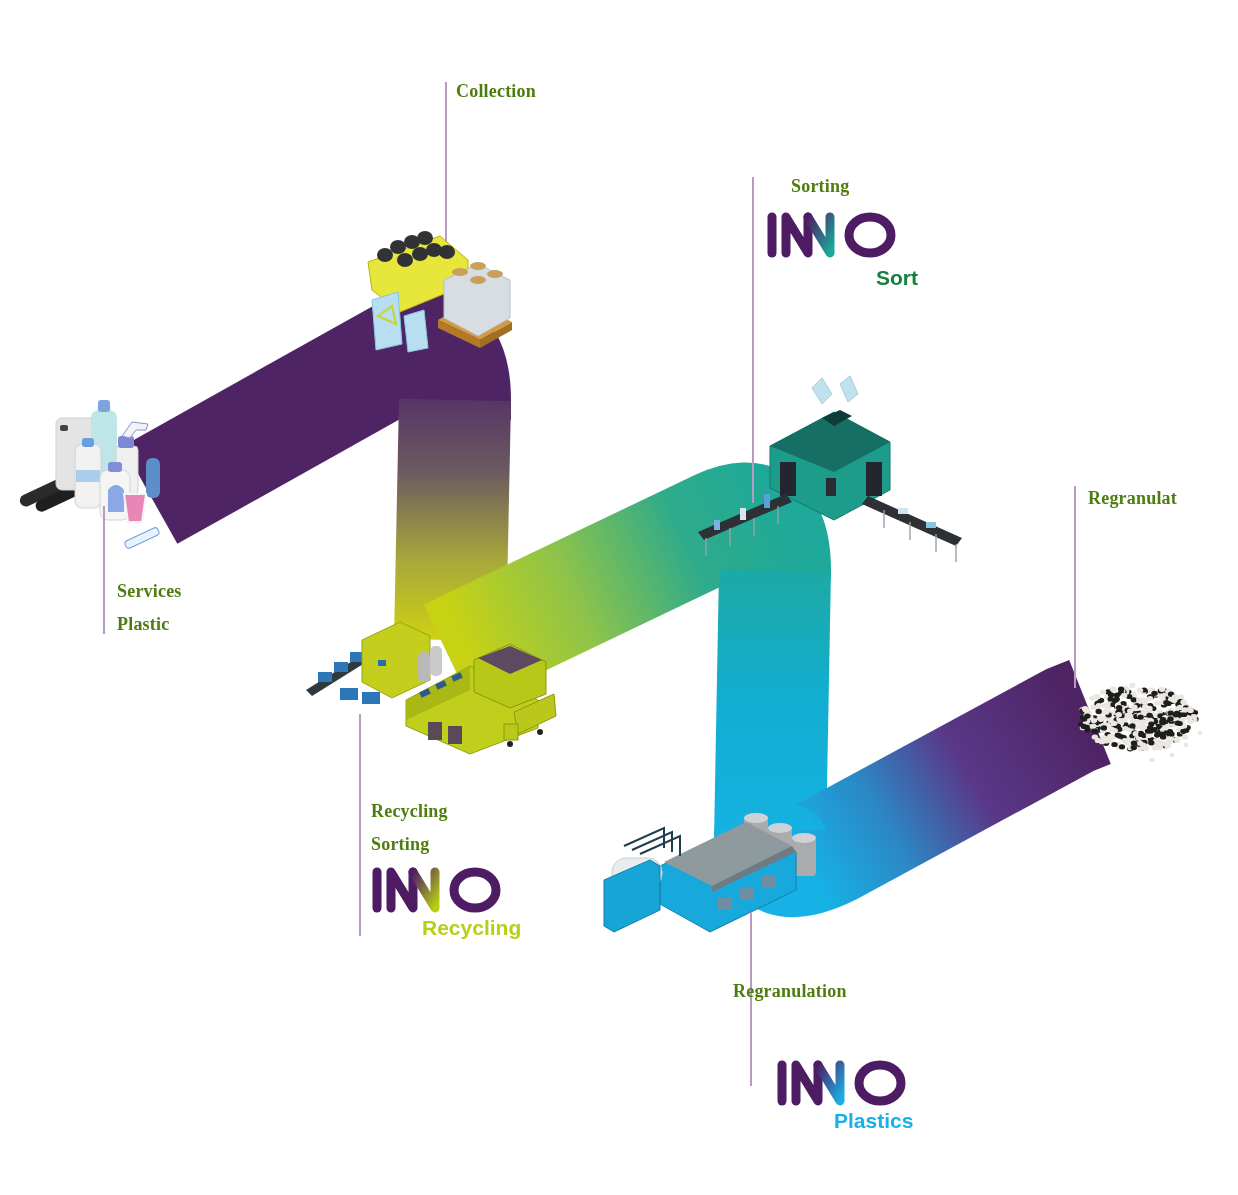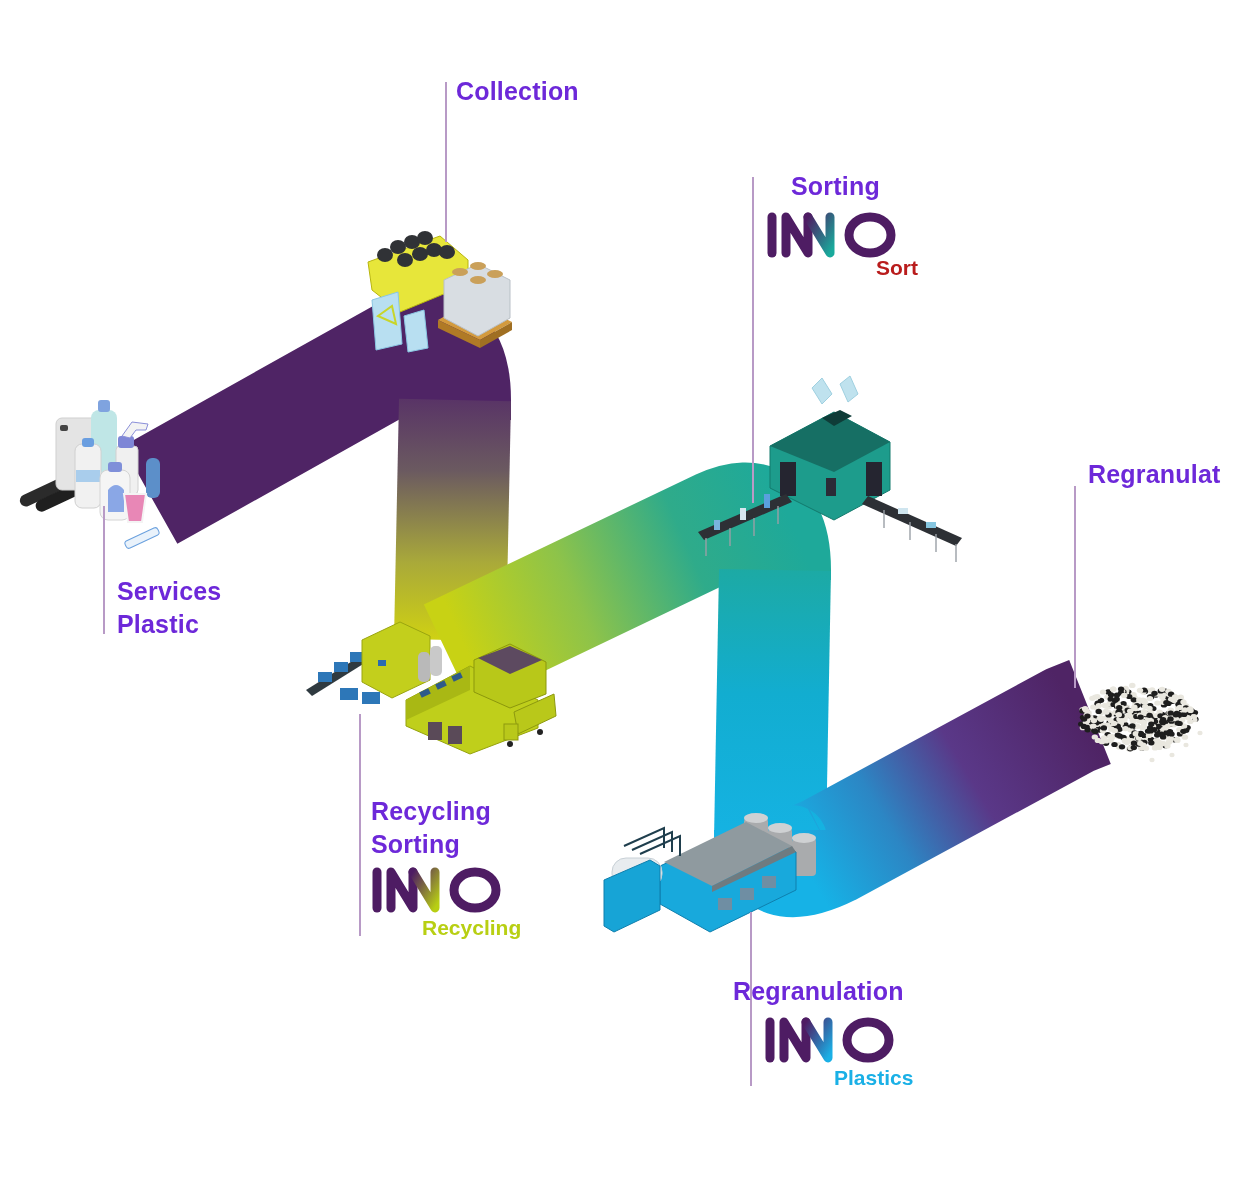--- a/index.html
+++ b/index.html
@@ -1,18 +1,18 @@
 <!DOCTYPE html>
 <html><head>
 <meta charset="utf-8">
 <style>
   html, body { margin:0; padding:0; background:#ffffff; }
   body { width:1238px; height:1195px; position:relative; overflow:hidden; font-family:"Liberation Sans", sans-serif; }
   #diagram { position:absolute; left:0; top:0; width:1238px; height:1195px; }
-  .label { position:absolute; color:#6d28d9; font-weight:bold; font-size:25px; line-height:33px; font-family:Liberation Sans, sans-serif; white-space:nowrap; letter-spacing:0.2px; }
+  .label { position:absolute; color:#4d7c0f; font-weight:bold; font-size:18px; line-height:33px; font-family:Liberation Serif, serif; white-space:nowrap; letter-spacing:0.2px; }
   .leader { position:absolute; width:2px; background:#b89ac6; }
   .inno { position:absolute; }
   .inno-sub { position:absolute; font-weight:bold; font-size:21px; font-family:"Liberation Sans", sans-serif; white-space:nowrap; }
 </style>
 </head>
 <body>
 
 <svg id="diagram" viewBox="0 0 1238 1195" xmlns="http://www.w3.org/2000/svg">
   <defs>
     <linearGradient id="gA" x1="0" y1="0" x2="0" y2="1">
@@ -686,61 +686,61 @@
 </div>
 
 <div class="label" style="left:767px; top:170px;margin-left:24px;">
   <div>Sorting</div>
 </div>
 
 <div class="label" style="left:733px; top:975px;">
   <div>Regranulation</div>
 </div>
 
-<div class="label" style="left:1088px; top:458px;">
+<div class="label" style="left:1088px; top:482px;">
   <div>Regranulat</div>
 </div>
 
 <div class="inno" style="left:766px; top:211px; width:150px; height:80px;">
   <svg width="146" height="50" viewBox="0 0 146 50">
     <defs>
       <linearGradient id="lgSort" x1="0" y1="0" x2="1" y2="1">
         <stop offset="0" stop-color="#4e1c63"></stop>
           <stop offset="1" stop-color="#19aa9c"></stop>
       </linearGradient>
     </defs>
     <g fill="none" stroke-linecap="round" stroke-linejoin="round" stroke-width="9">
       <line x1="6" y1="6" x2="6" y2="42" stroke="#4e1c63"></line>
       <path d="M20 42 L20 6 L42 42 L42 6" stroke="#4e1c63"></path>
       <path d="M42 6 L64 42 L64 6" stroke="url(#lgSort)"></path>
       <ellipse cx="104" cy="24" rx="21" ry="18" stroke="#4e1c63"></ellipse>
     </g>
   </svg>
-  <div class="inno-sub" style="left:110px; top:45px; color:#b91c1c;">Sort</div>
+  <div class="inno-sub" style="left:110px; top:55px; color:#15803d;">Sort</div>
 </div>
 
 <div class="inno" style="left:371px; top:866px; width:170px; height:80px;">
   <svg width="146" height="50" viewBox="0 0 146 50">
     <defs>
       <linearGradient id="lgRec" x1="0" y1="0" x2="1" y2="1">
         <stop offset="0" stop-color="#4e1c63"></stop>
           <stop offset="1" stop-color="#b8cf13"></stop>
       </linearGradient>
     </defs>
     <g fill="none" stroke-linecap="round" stroke-linejoin="round" stroke-width="9">
       <line x1="6" y1="6" x2="6" y2="42" stroke="#4e1c63"></line>
       <path d="M20 42 L20 6 L42 42 L42 6" stroke="#4e1c63"></path>
       <path d="M42 6 L64 42 L64 6" stroke="url(#lgRec)"></path>
       <ellipse cx="104" cy="24" rx="21" ry="18" stroke="#4e1c63"></ellipse>
     </g>
   </svg>
   <div class="inno-sub" style="left:51px; top:50px; color:#b8cf13;">Recycling</div>
 </div>
 
-<div class="inno" style="left:764px; top:1016px; width:170px; height:80px;">
+<div class="inno" style="left:764px; top:1059px; width:170px; height:80px;text-align:center;">
   <svg width="146" height="50" viewBox="0 0 146 50">
     <defs>
       <linearGradient id="lgPla" x1="0" y1="0" x2="1" y2="1">
         <stop offset="0" stop-color="#4e1c63"></stop>
           <stop offset="1" stop-color="#1ab0e6"></stop>
       </linearGradient>
     </defs>
     <g fill="none" stroke-linecap="round" stroke-linejoin="round" stroke-width="9">
       <line x1="6" y1="6" x2="6" y2="42" stroke="#4e1c63"></line>
       <path d="M20 42 L20 6 L42 42 L42 6" stroke="#4e1c63"></path>

